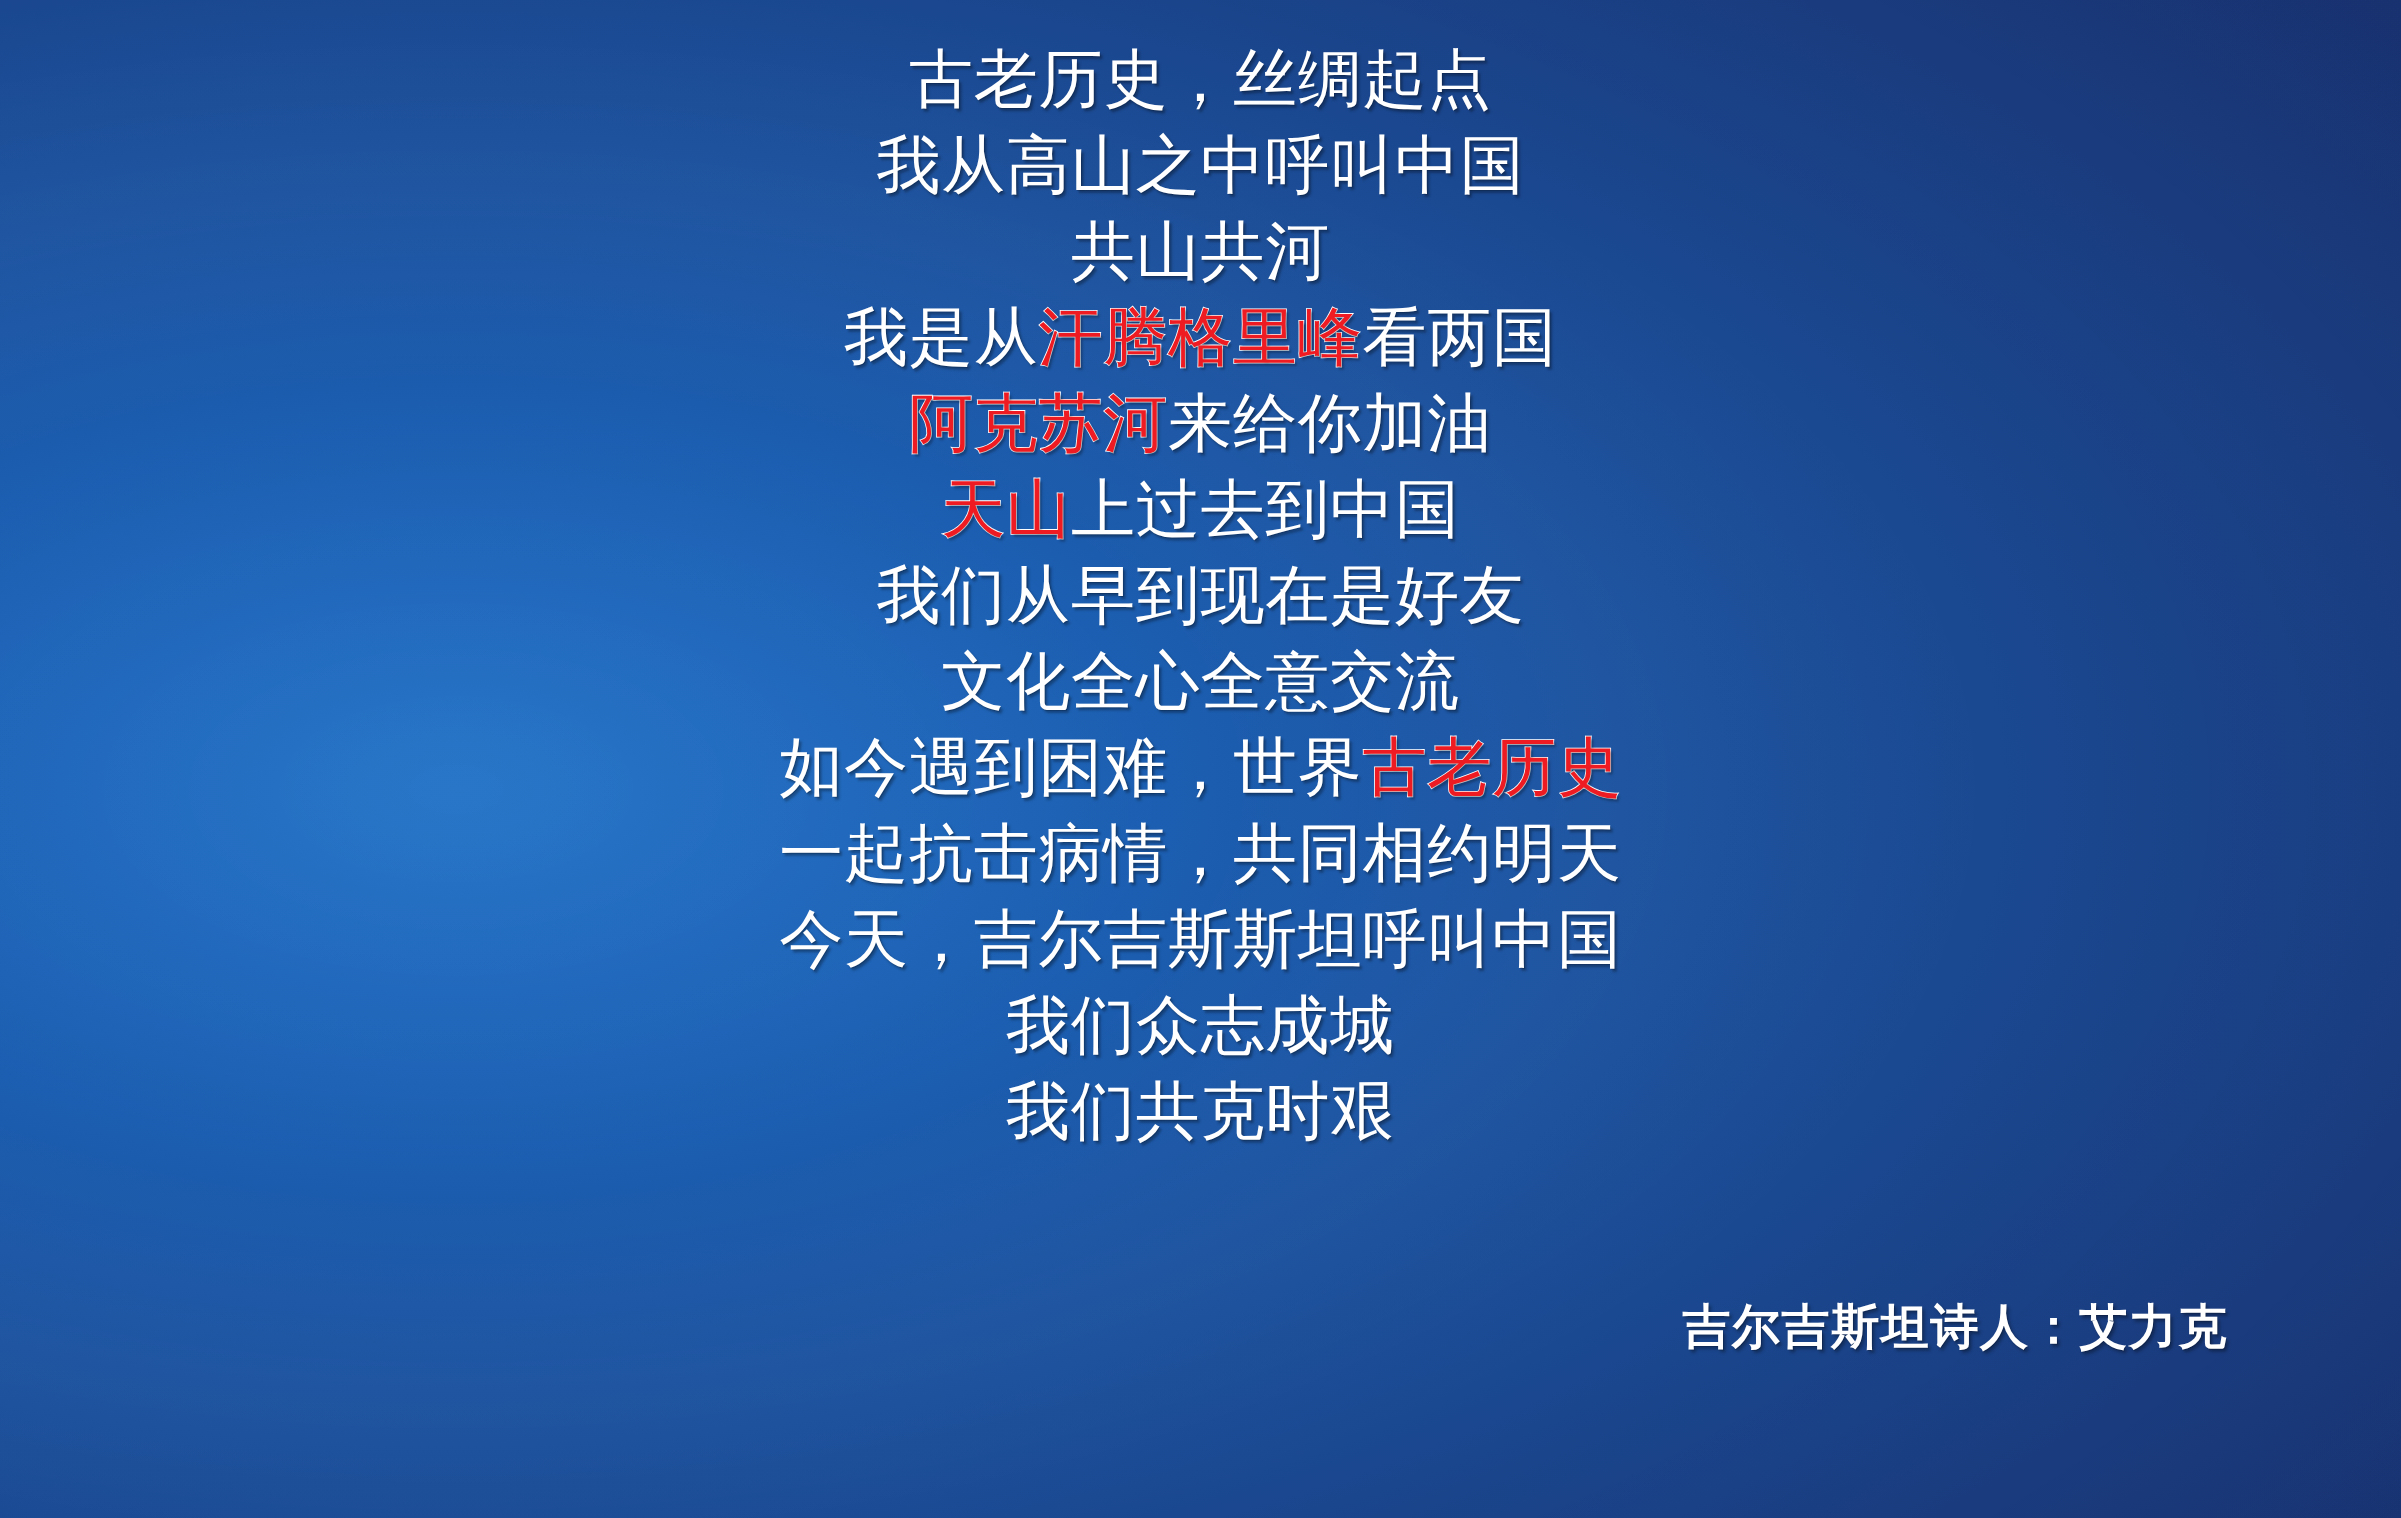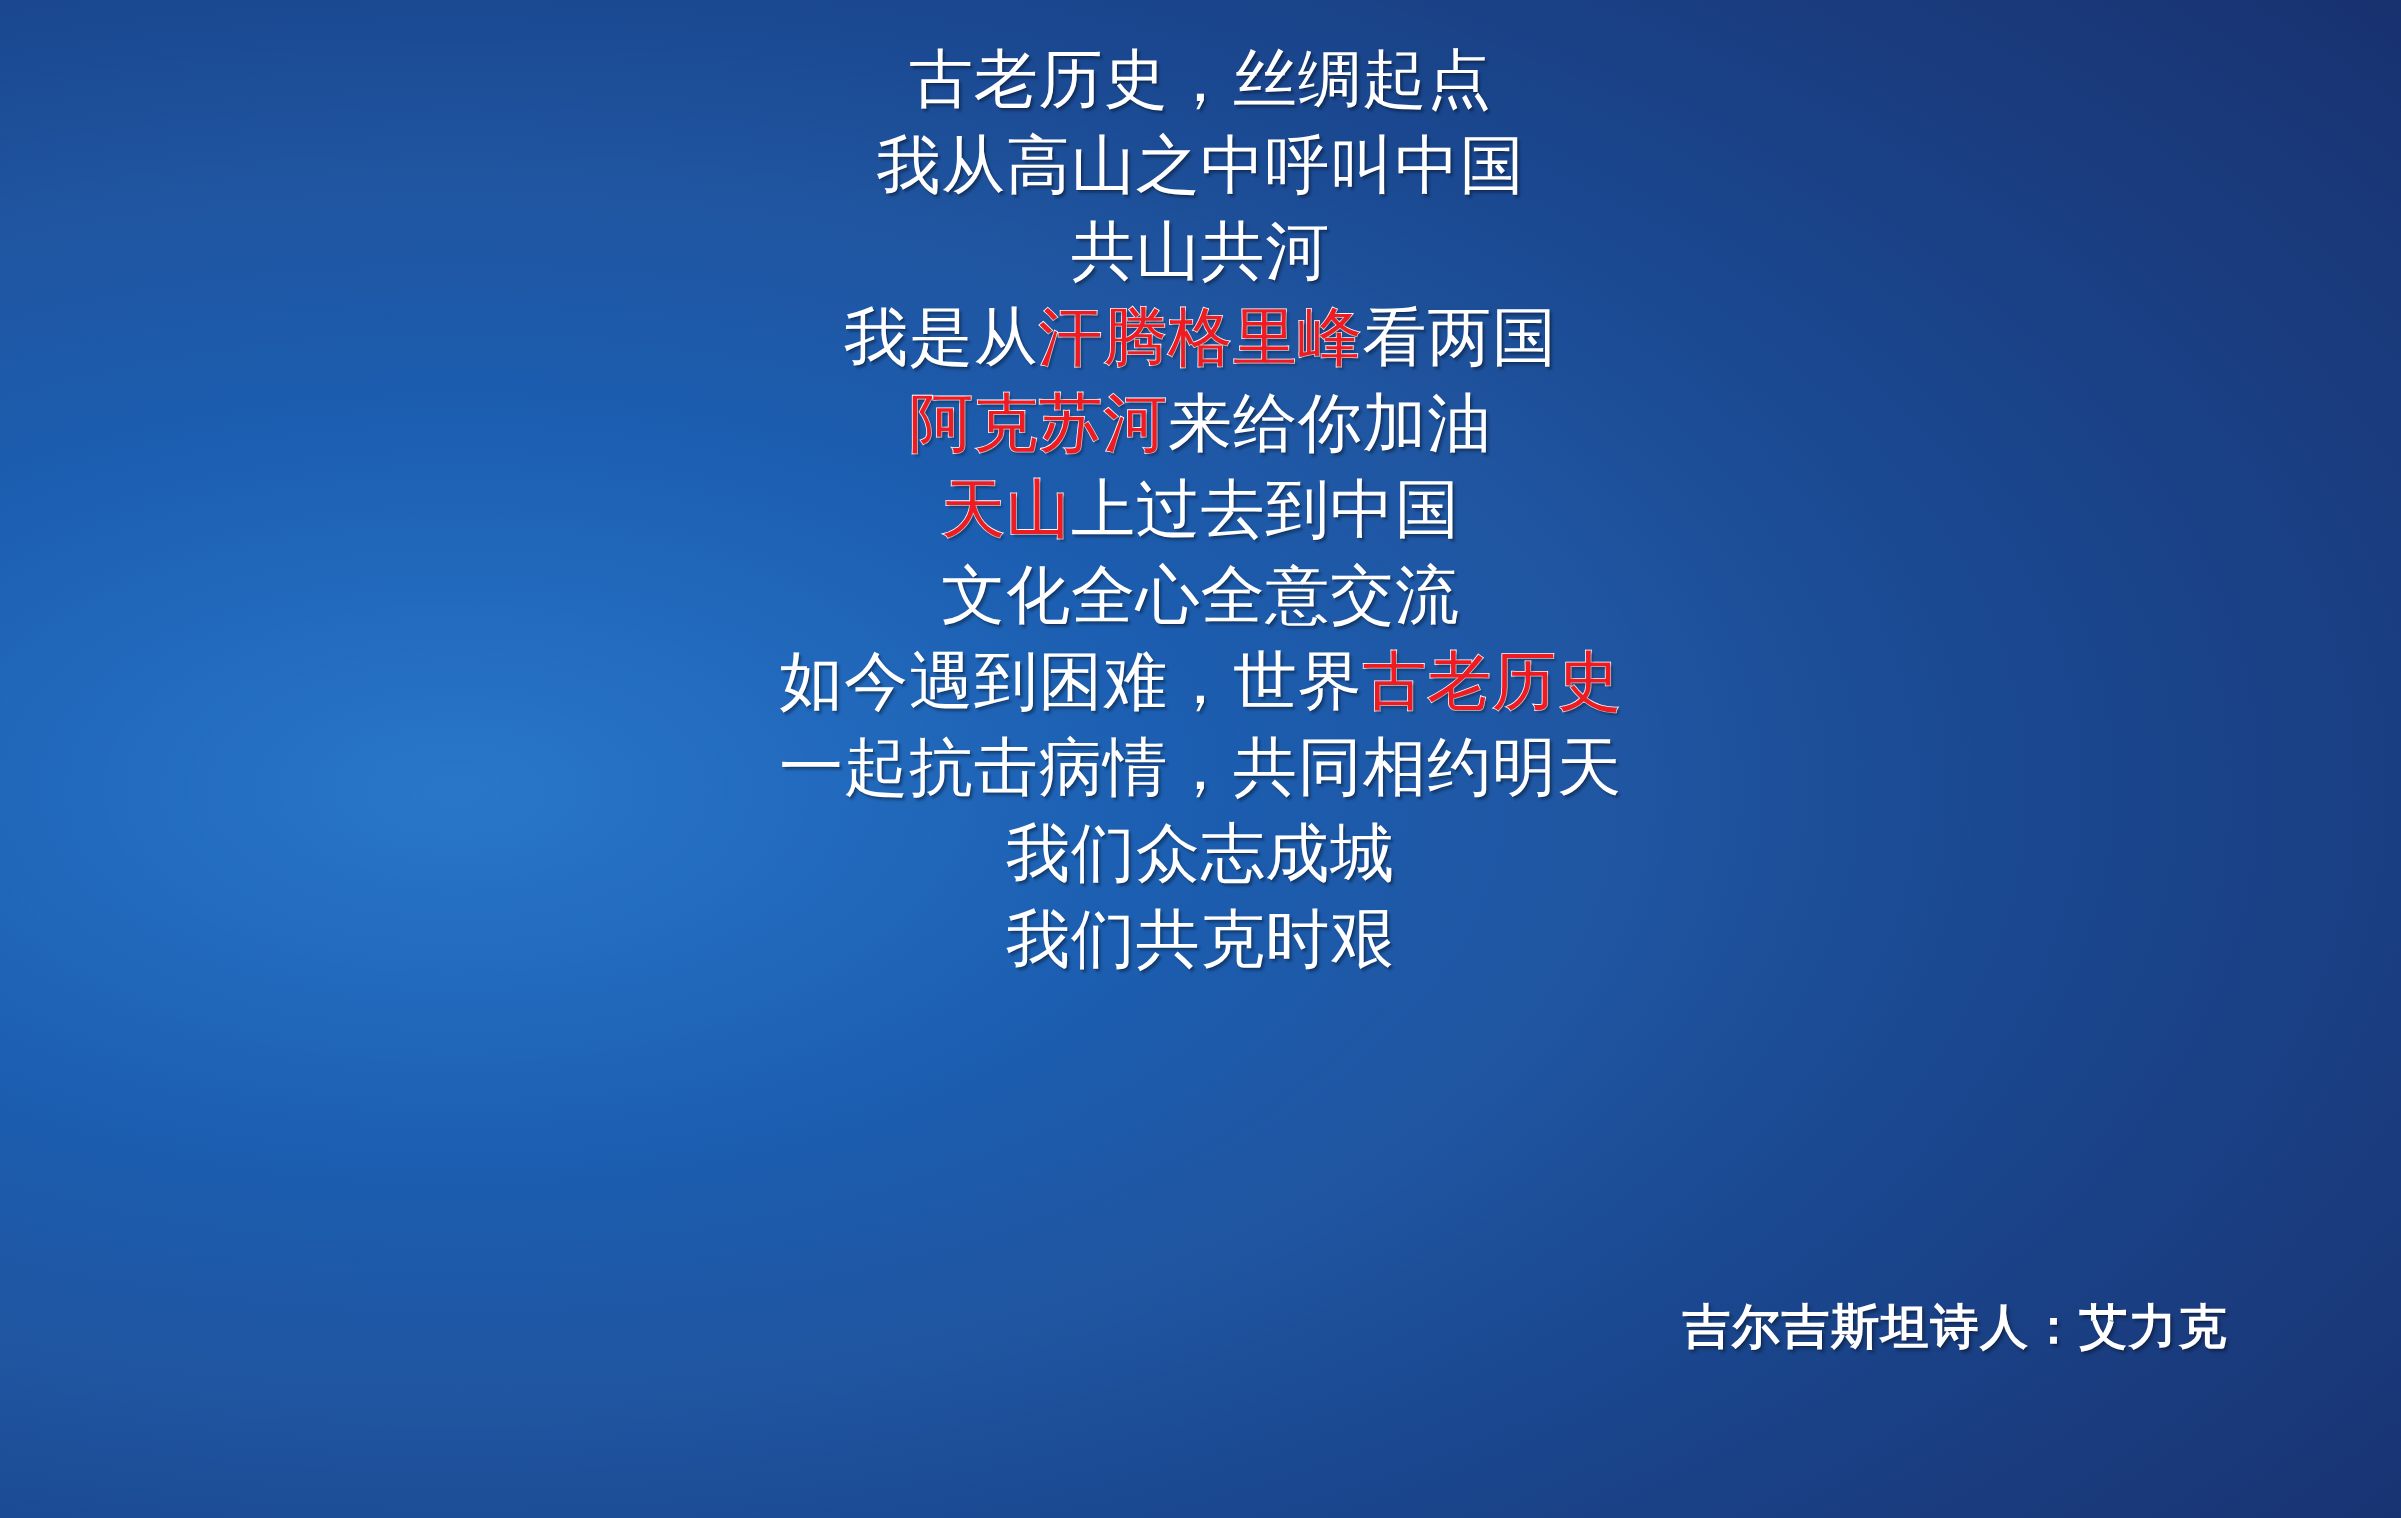--- a/index.html
+++ b/index.html
@@ -109,23 +109,25 @@
 
 <div id="slide">
 
   <div id="poem">
       <div class="poem-line"><span class="">古老历史，丝绸起点</span></div>
       <div class="poem-line"><span class="">我从高山之中呼叫中国</span></div>
       <div class="poem-line"><span class="">共山共河</span></div>
       <div class="poem-line"><span class="">我是从</span><span class="hl">汗腾格里峰</span><span class="">看两国</span></div>
       <div class="poem-line"><span class="hl">阿克苏河</span><span class="">来给你加油</span></div>
       <div class="poem-line"><span class="hl">天山</span><span class="">上过去到中国</span></div>
+      <div class="poem-line"><span class="">我们从早到现在是好友</span></div>
       <div class="poem-line"><span class="">文化全心全意交流</span></div>
       <div class="poem-line"><span class="">如今遇到困难，世界</span><span class="hl">古老历史</span></div>
       <div class="poem-line"><span class="">一起抗击病情，共同相约明天</span></div>
+      <div class="poem-line"><span class="">今天，吉尔吉斯斯坦呼叫中国</span></div>
       <div class="poem-line"><span class="">我们众志成城</span></div>
       <div class="poem-line"><span class="">我们共克时艰</span></div>
     </div>
 
   <div id="signature">
     <span class="sig-text">吉尔吉斯坦诗人：艾力克</span>
   </div>
 
 </div>
 

